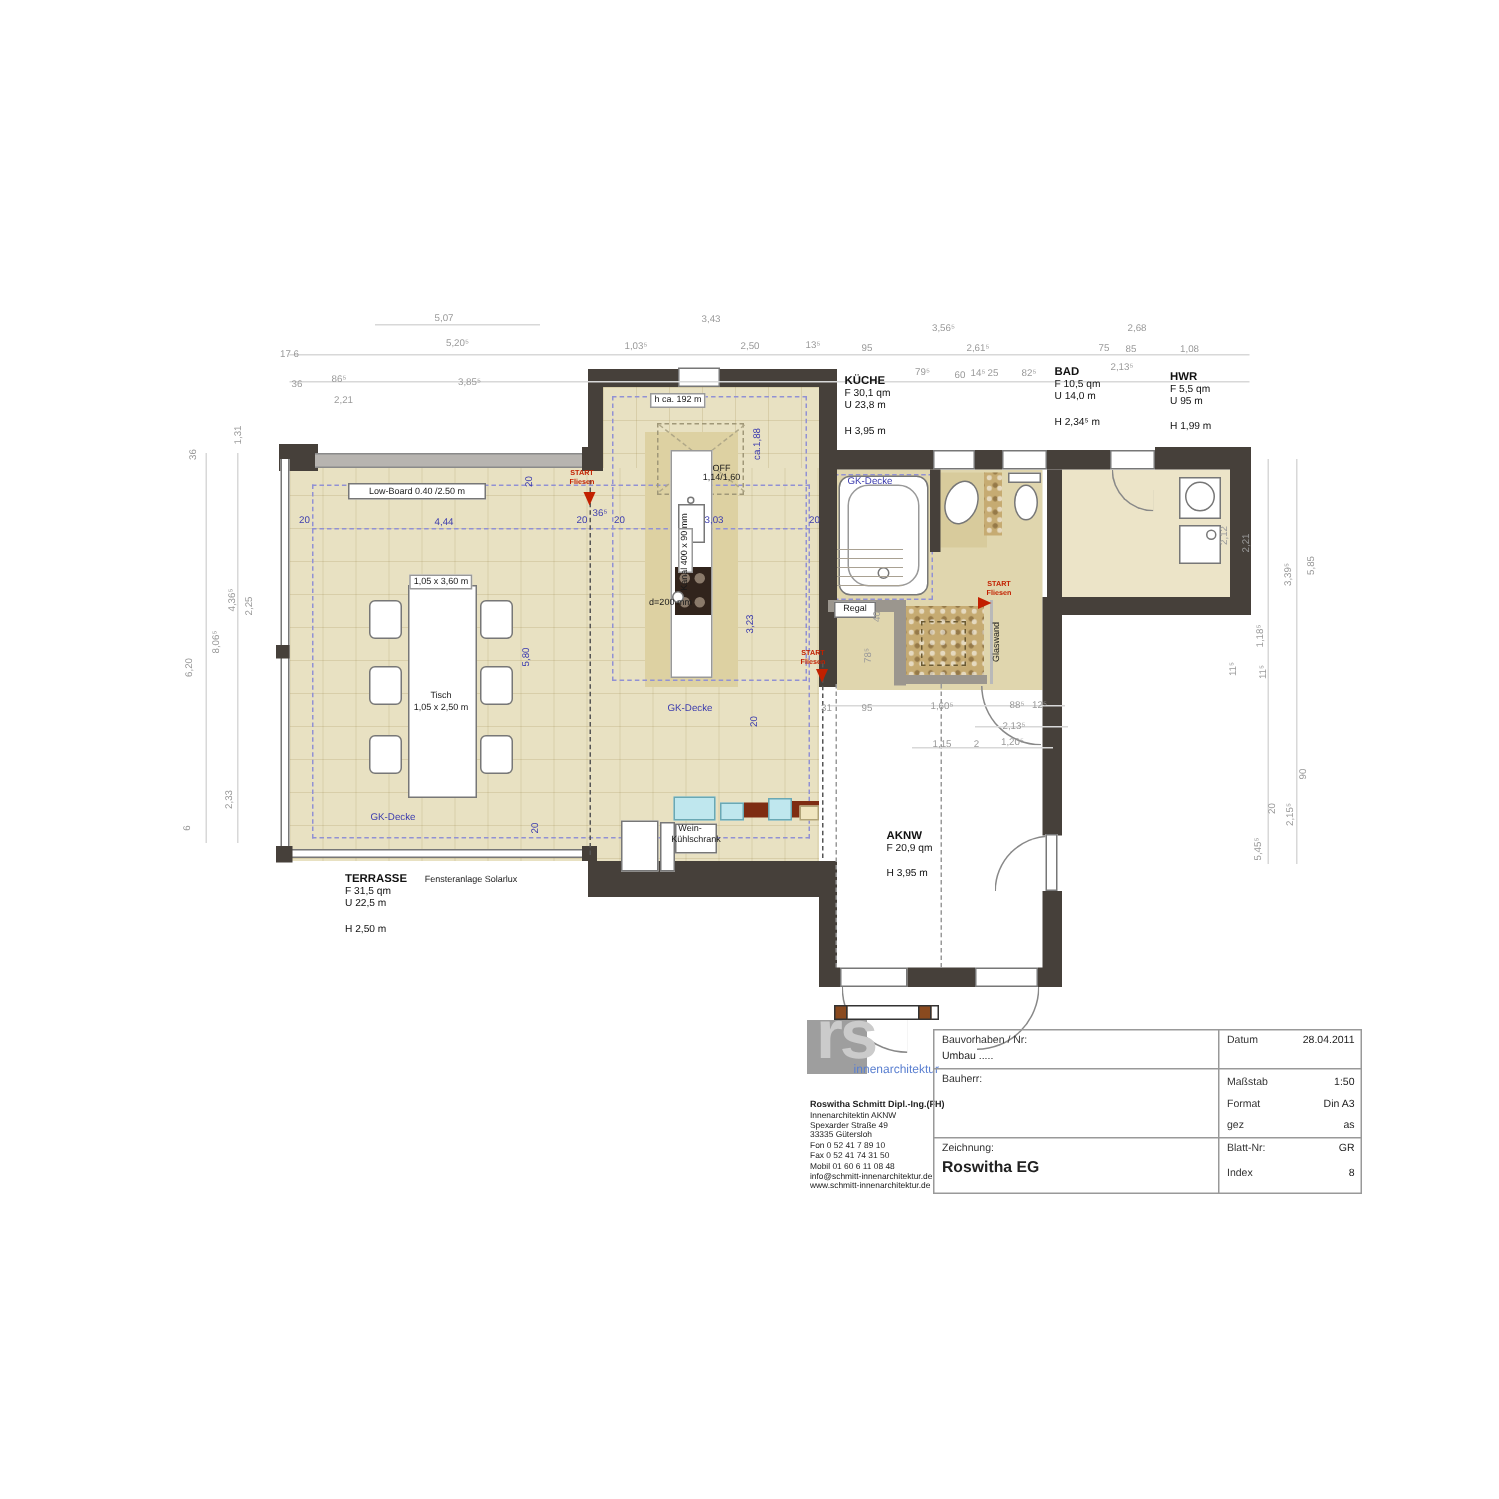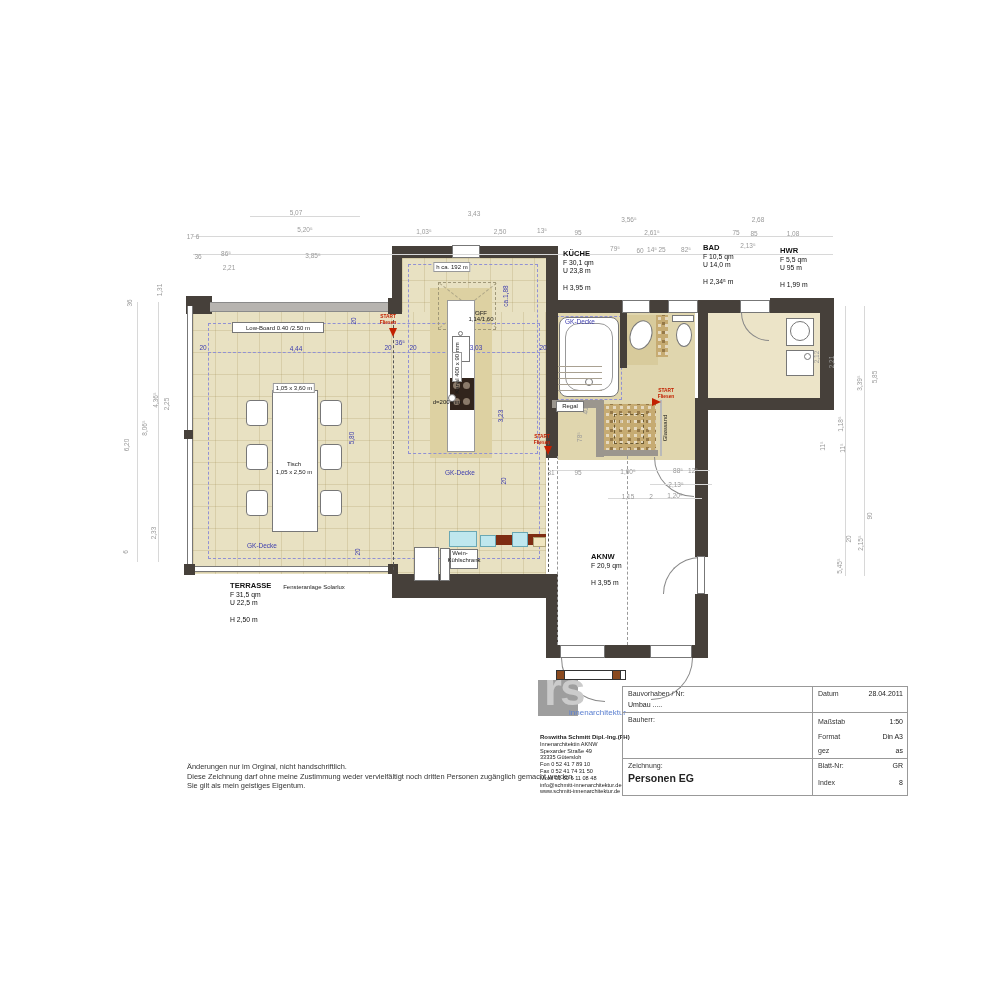--- a/index.html
+++ b/index.html
@@ -314,25 +314,20 @@
         <div class="room" style="left: 230px; top: 582px;">
           <div class="rname">TERRASSE</div>
           <div class="rline">F 31,5 qm</div>
           <div class="rline">U 22,5 m</div>
           <div class="rline"></div>
           <div class="rline">H 2,50 m</div>
         </div>
       </div>
   </div>
 
-  <div id="notes">
-      <div class="note-line">Änderungen nur im Orginal, nicht handschriftlich.</div>
-      <div class="note-line">Diese Zeichnung darf ohne meine Zustimmung weder vervielfältigt noch dritten Personen zugänglich gemacht werden.</div>
-      <div class="note-line">Sie gilt als mein geistiges Eigentum.</div>
-    </div>
 
   <div id="logo-graybox"></div>
   <div id="logo-mark">rs</div>
   <div id="logo-tagline">innenarchitektur</div>
   <div id="contact">
       <div class="contact-line">Roswitha Schmitt Dipl.-Ing.(FH)</div>
       <div class="contact-line">Innenarchitektin AKNW</div>
       <div class="contact-line">Spexarder Straße 49</div>
       <div class="contact-line">33335 Gütersloh</div>
       <div class="contact-line">Fon   0 52 41 7 89 10</div>
@@ -344,21 +339,21 @@
 
   <div class="abs" style="left:622px;top:686px;width:286px;height:110px;border:1px solid #999;"></div>
   <div class="tb-line" style="left:622px;top:712px;width:286px;height:1px;"></div>
   <div class="tb-line" style="left:622px;top:758px;width:286px;height:1px;"></div>
   <div class="tb-line" style="left:812px;top:686px;width:1px;height:110px;"></div>
 
   <div class="tb-label" style="left:628px;top:690px;">Bauvorhaben / Nr:</div>
   <div class="tb-value" style="left:628px;top:701px;">Umbau .....</div>
   <div class="tb-label" style="left:628px;top:716px;">Bauherr:</div>
   <div class="tb-label" style="left:628px;top:762px;">Zeichnung:</div>
-  <div class="tb-value" style="left:628px;top:772px;font-weight:bold;font-size:10.5px;">Personen EG</div>
+  <div class="tb-value" style="left:628px;top:772px;font-weight:bold;font-size:10.5px;">Roswitha EG</div>
 
   <div class="tb-row-label" style="top:690px;">Datum</div>
   <div class="tb-row-value" style="top:690px;">28.04.2011</div>
   <div class="tb-row-label" style="top:718px;">Maßstab</div>
   <div class="tb-row-value" style="top:718px;">1:50</div>
   <div class="tb-row-label" style="top:733px;">Format</div>
   <div class="tb-row-value" style="top:733px;">Din A3</div>
   <div class="tb-row-label" style="top:747px;">gez</div>
   <div class="tb-row-value" style="top:747px;">as</div>
   <div class="tb-row-label" style="top:762px;">Blatt-Nr:</div>

